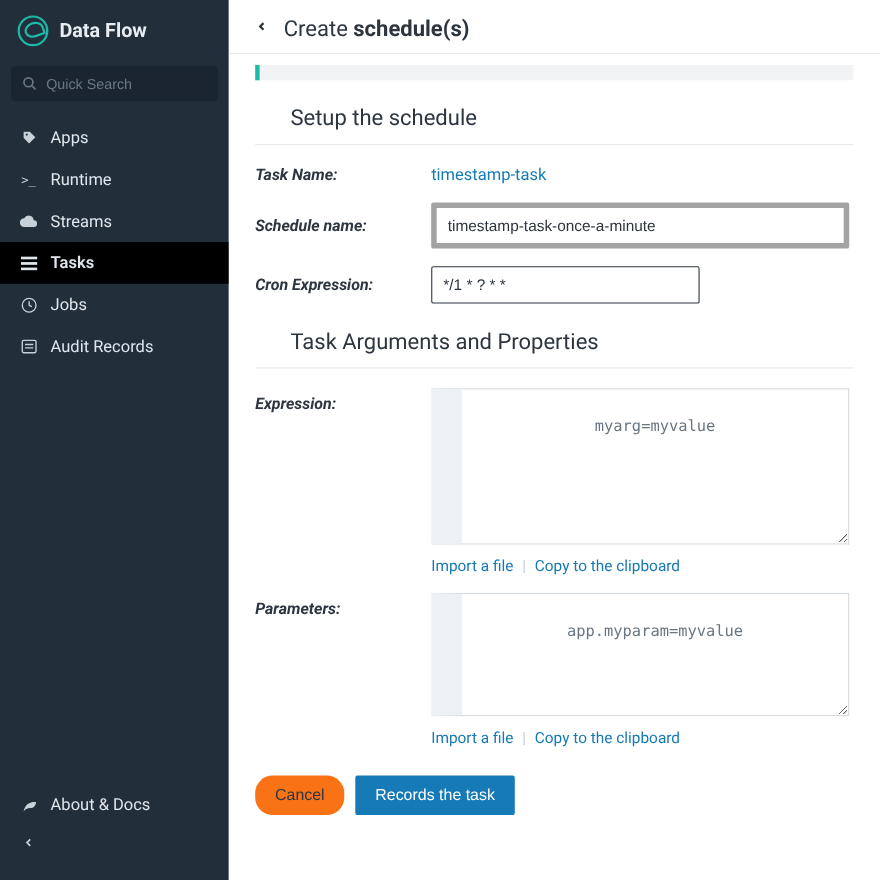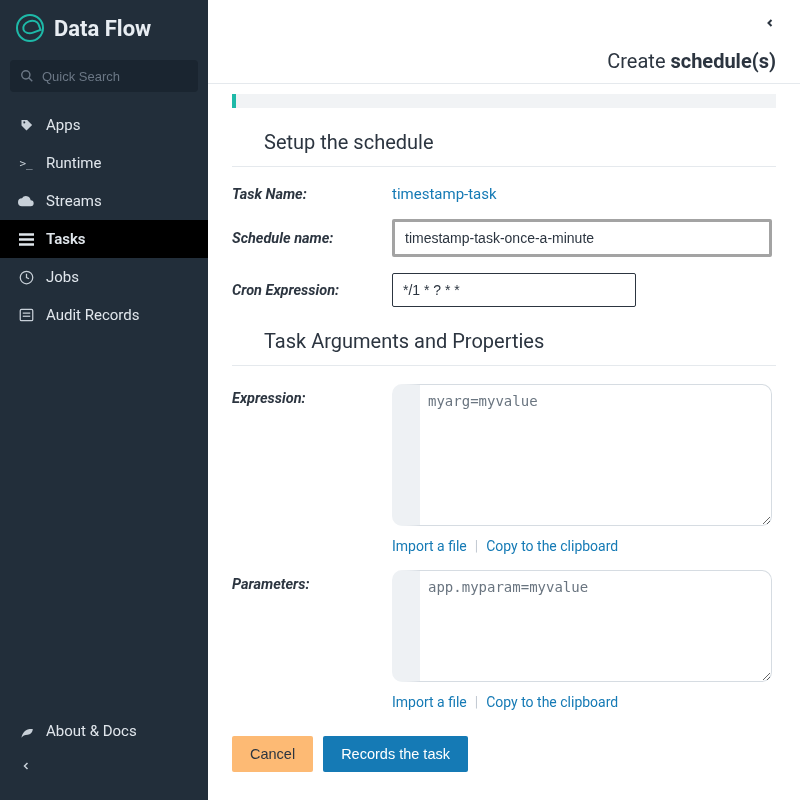--- a/index.html
+++ b/index.html
@@ -2,67 +2,67 @@
 <html><head>
   <meta charset="utf-8">
   <style>
     * { margin: 0; padding: 0; box-sizing: border-box; }
     body { font-family: -apple-system, BlinkMacSystemFont, "Segoe UI", Roboto, sans-serif; width: 800px; height: 800px; overflow: hidden; display: flex; }
     
     .sidebar { width: 208px; background: #222e3a; color: #c8d0d8; display: flex; flex-direction: column; height: 100%; }
     .logo-row { display: flex; align-items: center; gap: 10px; padding: 14px 16px; }
     .logo-icon { width: 28px; height: 28px; border: 2px solid #1eb9a8; border-radius: 50%; position: relative; }
     .logo-icon::before { content: ''; position: absolute; width: 14px; height: 10px; border: 2px solid #1eb9a8; border-radius: 50% 50% 0 50%; top: 4px; left: 4px; transform: rotate(-20deg); }
-    .logo-text { font-weight: 700; font-size: 22px; color: #e8edf2; }
+    .logo-text { font-weight: 700; font-size: 18px; color: #e8edf2; }
     
     .search-box { margin: 4px 10px 14px 10px; background: #1a2530; border-radius: 4px; display: flex; align-items: center; padding: 8px 10px; gap: 8px; }
     .search-box input { background: transparent; border: none; outline: none; color: #8b97a3; font-size: 13px; width: 100%; }
     .search-box input::placeholder { color: #6b7785; }
     
     .nav { flex: 1; }
     .nav-item { display: flex; align-items: center; gap: 12px; padding: 10px 18px; font-size: 15px; cursor: pointer; color: #e0e6ec; }
     .nav-item.active { background: #000000; font-weight: 600; }
     .nav-icon { width: 16px; height: 16px; display: flex; align-items: center; justify-content: center; font-size: 13px; color: #c8d0d8; }
     
     .sidebar-footer { padding: 12px 0 18px 0; }
     .footer-item { display: flex; align-items: center; gap: 12px; padding: 10px 18px; font-size: 15px; color: #e0e6ec; cursor: pointer; }
     .collapse-row { padding: 8px 18px; }
     
     .main { flex: 1; background: #fff; overflow-y: auto; height: 100%; }
-    .page-header { display: flex; align-items: flex-end; gap: 14px; padding: 14px 24px 10px 24px; border-bottom: 1px solid #e5e9ed; flex-direction: column; }
+    .page-header { display: flex; align-items: center; gap: 14px; padding: 14px 24px 10px 24px; border-bottom: 1px solid #e5e9ed; }
     .page-title { font-size: 20px; font-weight: 400; color: #2c3540; }
     .page-title strong { font-weight: 700; }
     .back-chevron { font-size: 18px; font-weight: 700; color: #2c3540; cursor: pointer; }
     
     .content { padding: 10px 24px 24px 24px; }
     .banner-stub { background: #f1f3f5; border-left: 4px solid #1eb9a8; height: 14px; margin-bottom: 22px; }
     
     .section-title { font-size: 20px; font-weight: 400; color: #2c3540; margin-bottom: 12px; margin-left: 32px; }
     .divider { border: none; border-top: 1px solid #e5e9ed; margin-bottom: 18px; }
     
     .form-row { display: flex; align-items: center; margin-bottom: 16px; }
     .form-row.align-top { align-items: flex-start; }
     .form-label { width: 160px; font-weight: 700; font-size: 14.5px; color: #2c3540; font-style: italic; }
     .form-value { flex: 1; }
     .link-value { color: #157ab5; font-size: 15px; }
     
-    .text-input { width: 100%; max-width: 380px; padding: 8px 10px; border: 3px solid #a3a3a3; border-radius: 2px; font-size: 14px; color: #2c3540; }
+    .text-input { width: 100%; max-width: 380px; padding: 8px 10px; border: 5px solid #a3a3a3; border-radius: 2px; font-size: 14px; color: #2c3540; }
     .text-input.short { max-width: 244px; }
     .text-input-focused { border: 1.5px solid #2c3540; }
     
-    textarea.ta { width: 100%; max-width: 380px; height: 142px; border: 1px solid #d6dce2; border-left: 28px solid #eef1f4; padding: 8px; font-family: ui-monospace, Menlo, Consolas, monospace; font-size: 14px; color: #6a7580; resize: both; border-radius: 10px; }
+    textarea.ta { width: 100%; max-width: 380px; height: 142px; border: 1px solid #d6dce2; border-left: 28px solid #eef1f4; padding: 26px; font-family: ui-monospace, Menlo, Consolas, monospace; font-size: 14px; color: #6a7580; resize: both; border-radius: 0; text-align: center; }
     textarea.ta.short { height: 112px; }
     
     .ta-actions { margin-top: 8px; font-size: 14px; }
     .ta-actions a { color: #157ab5; text-decoration: none; cursor: pointer; }
     .ta-actions .sep { color: #c3cad2; margin: 0 8px; }
     
     .button-row { display: flex; gap: 10px; margin-top: 6px; padding-top: 10px; }
     .btn { padding: 10px 18px; border: none; border-radius: 2px; font-size: 14.5px; cursor: pointer; }
-    .btn-secondary { background: #fdba74; color: #2c3540; }
+    .btn-secondary { background: #f97316; color: #2c3540; border-radius: 16px; }
     .btn-primary { background: #157ab5; color: #fff; }
   </style>
 </head>
 <body>
 
 <div class="sidebar">
   <div class="logo-row">
     <div class="logo-icon"></div>
     <div class="logo-text">Data Flow</div>
   </div>

